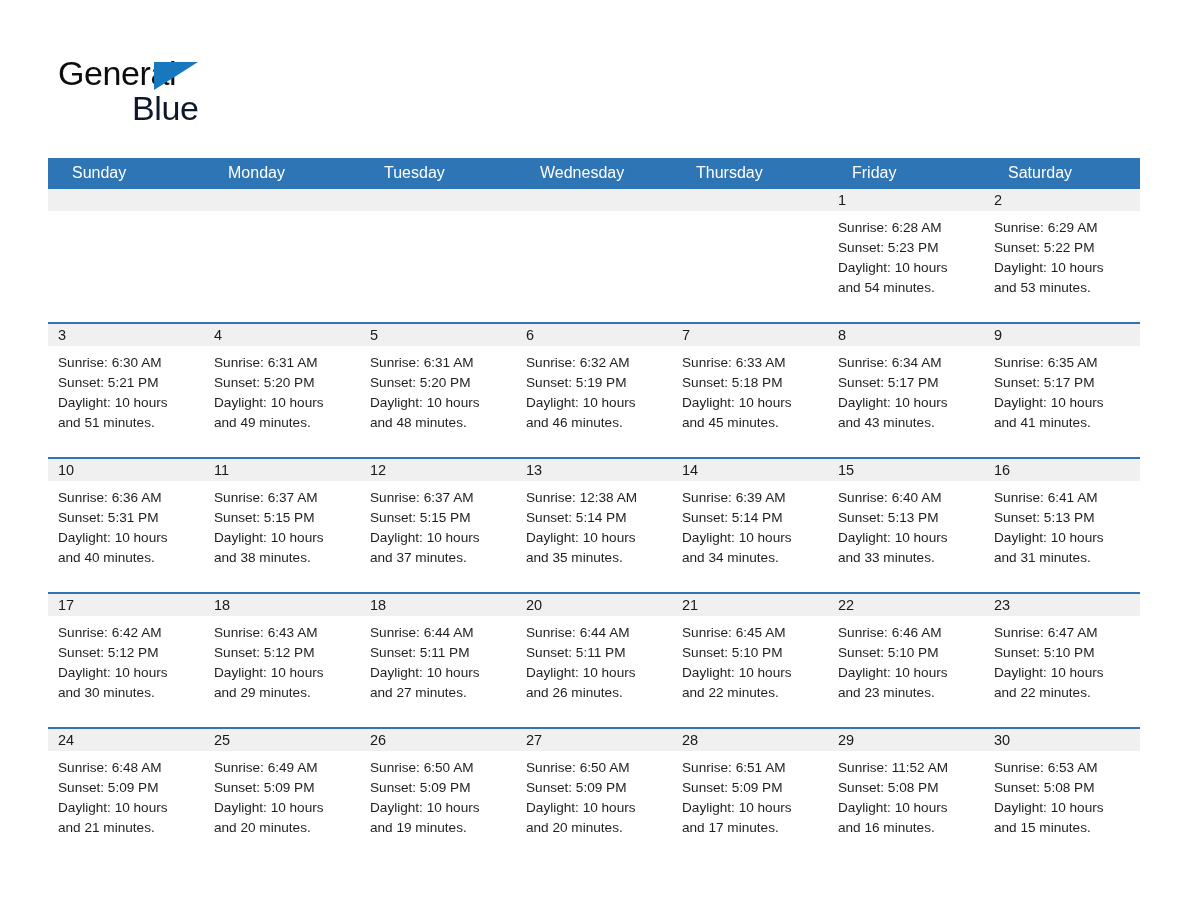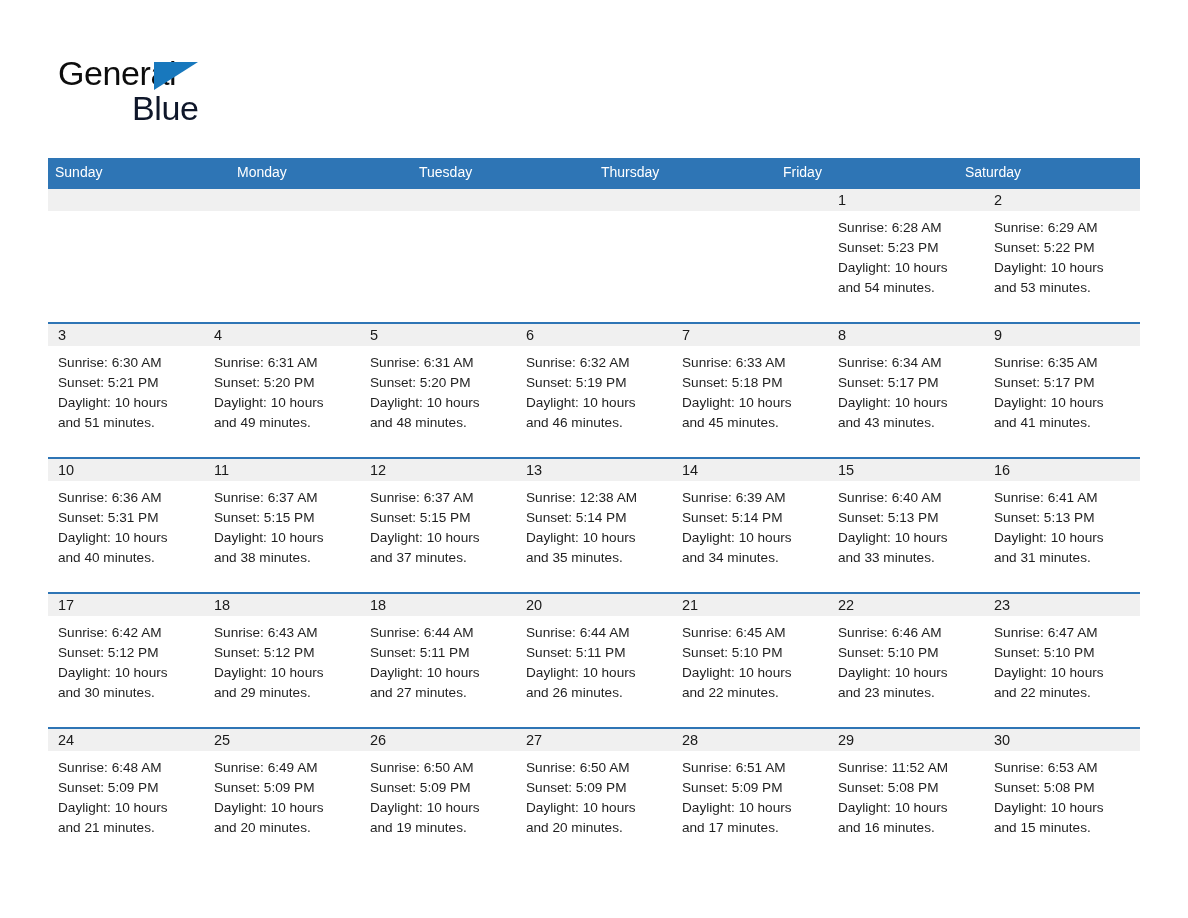--- a/index.html
+++ b/index.html
@@ -97,24 +97,24 @@
   }
 
   .weekday-row {
     display: flex;
     width: 100%;
     background: #2e75b5;
     height: 29px;
   }
   .weekday {
     flex: 1 1 0;
-    font-size: 14px;
+    font-size: 16px;
     line-height: 29px;
     color: #ffffff;
-    padding-left: 7px;
+    padding-left: 24px;
     white-space: nowrap;
     overflow: hidden;
   }
 
   .week-row {
     display: flex;
     width: 100%;
     border-top: 2px solid #2e75b5;
     height: 135px;
     background: #ffffff;
@@ -164,20 +164,21 @@
     </div>
 
 
   </div>
 
   <div class="calendar">
     <div class="weekday-row" id="weekday-row">
         <div class="weekday">Sunday</div>
         <div class="weekday">Monday</div>
         <div class="weekday">Tuesday</div>
+        <div class="weekday">Wednesday</div>
         <div class="weekday">Thursday</div>
         <div class="weekday">Friday</div>
         <div class="weekday">Saturday</div>
       </div>
     <div id="weeks-container">
         <div class="week-row">
           <div class="daycell empty">
             <div class="daynum-band">
               <span class="daynum"></span>
             </div>

